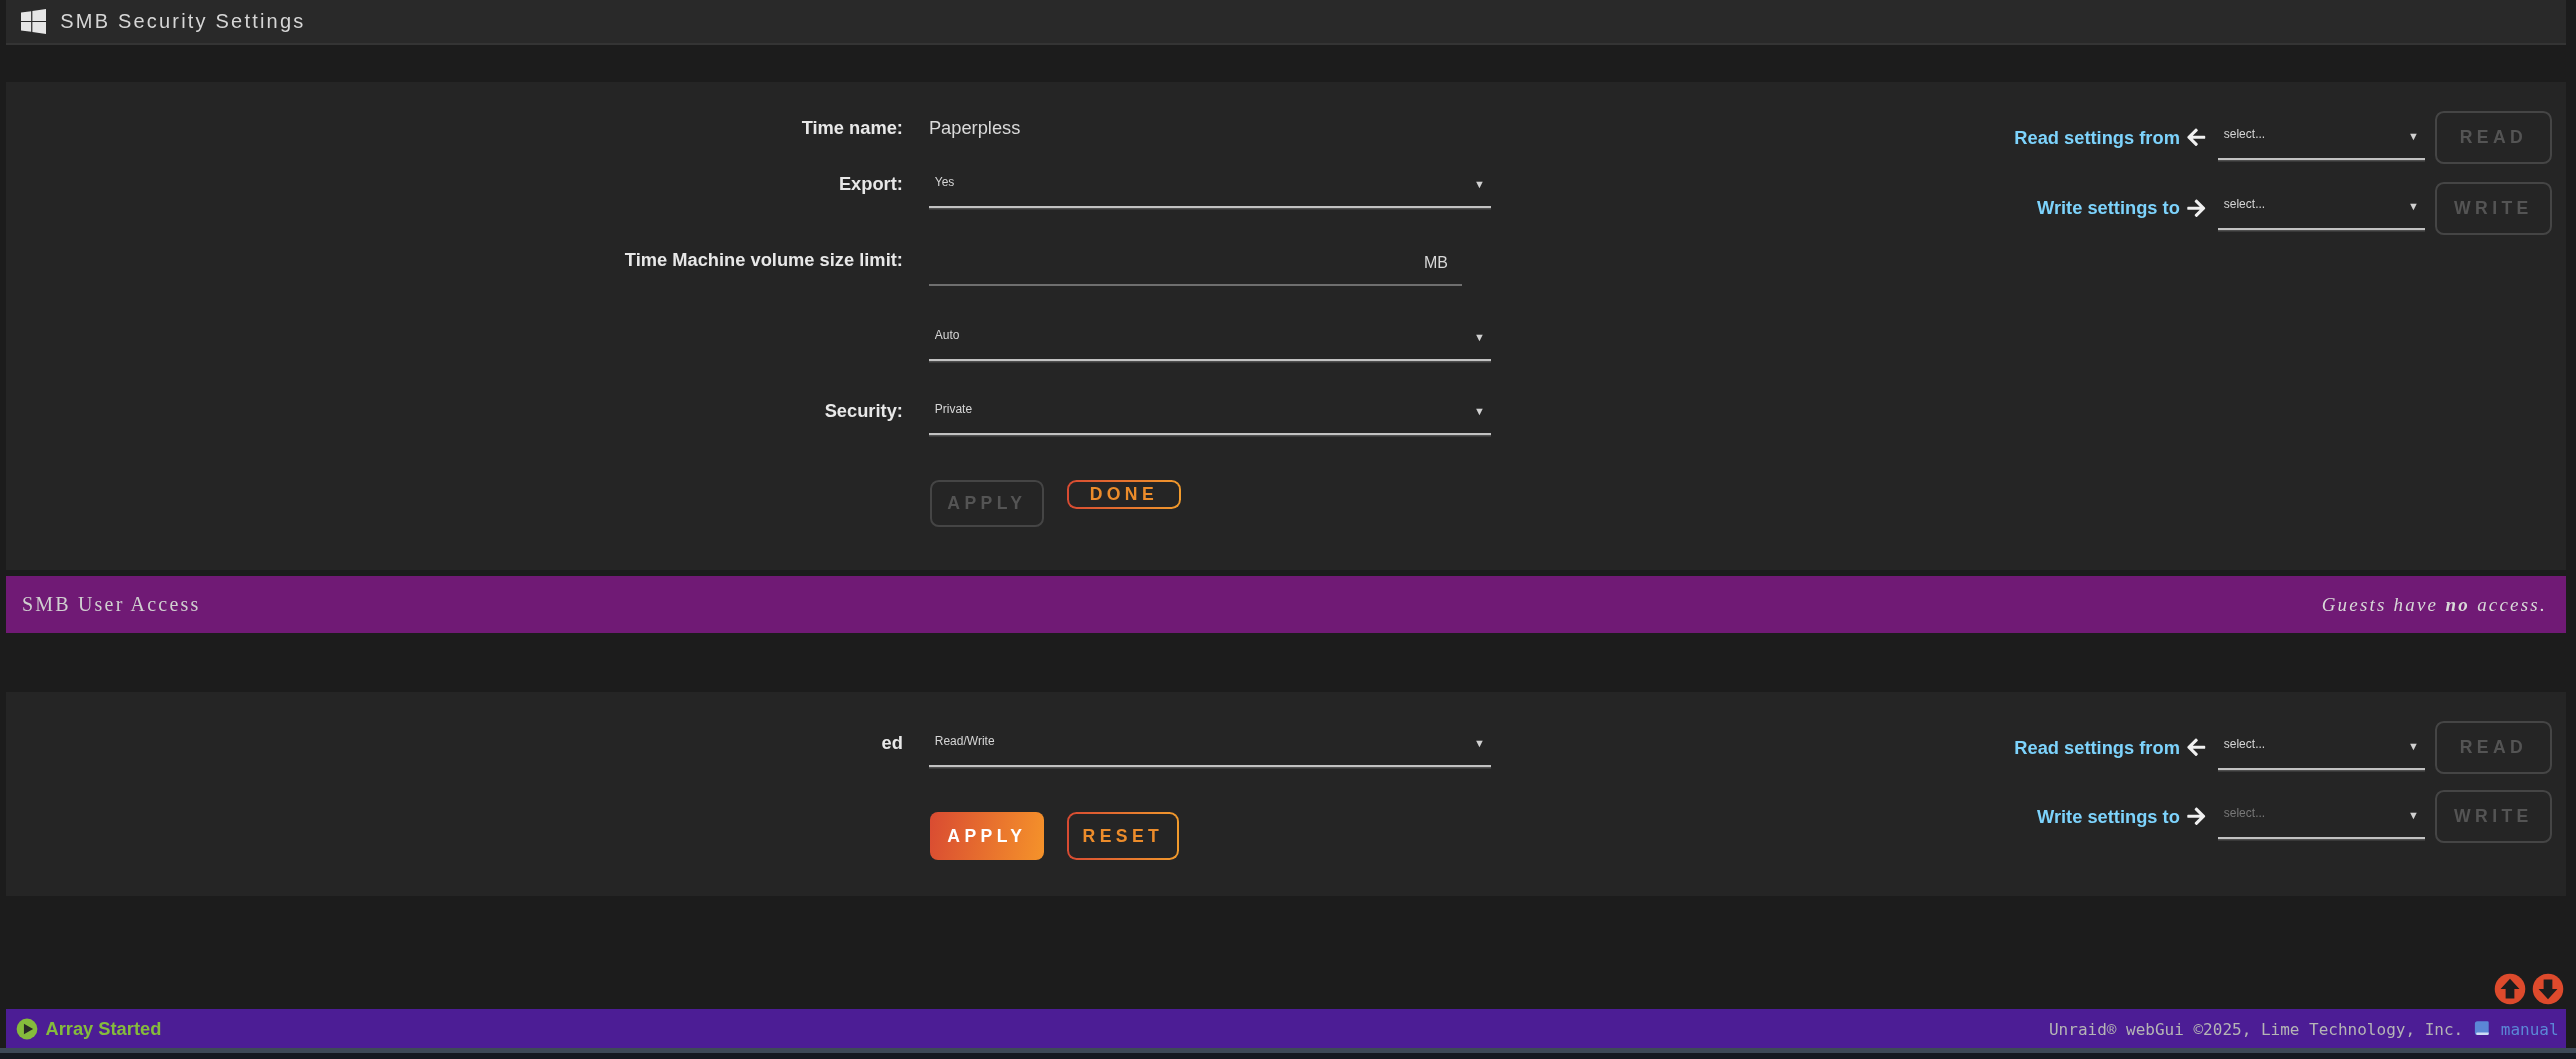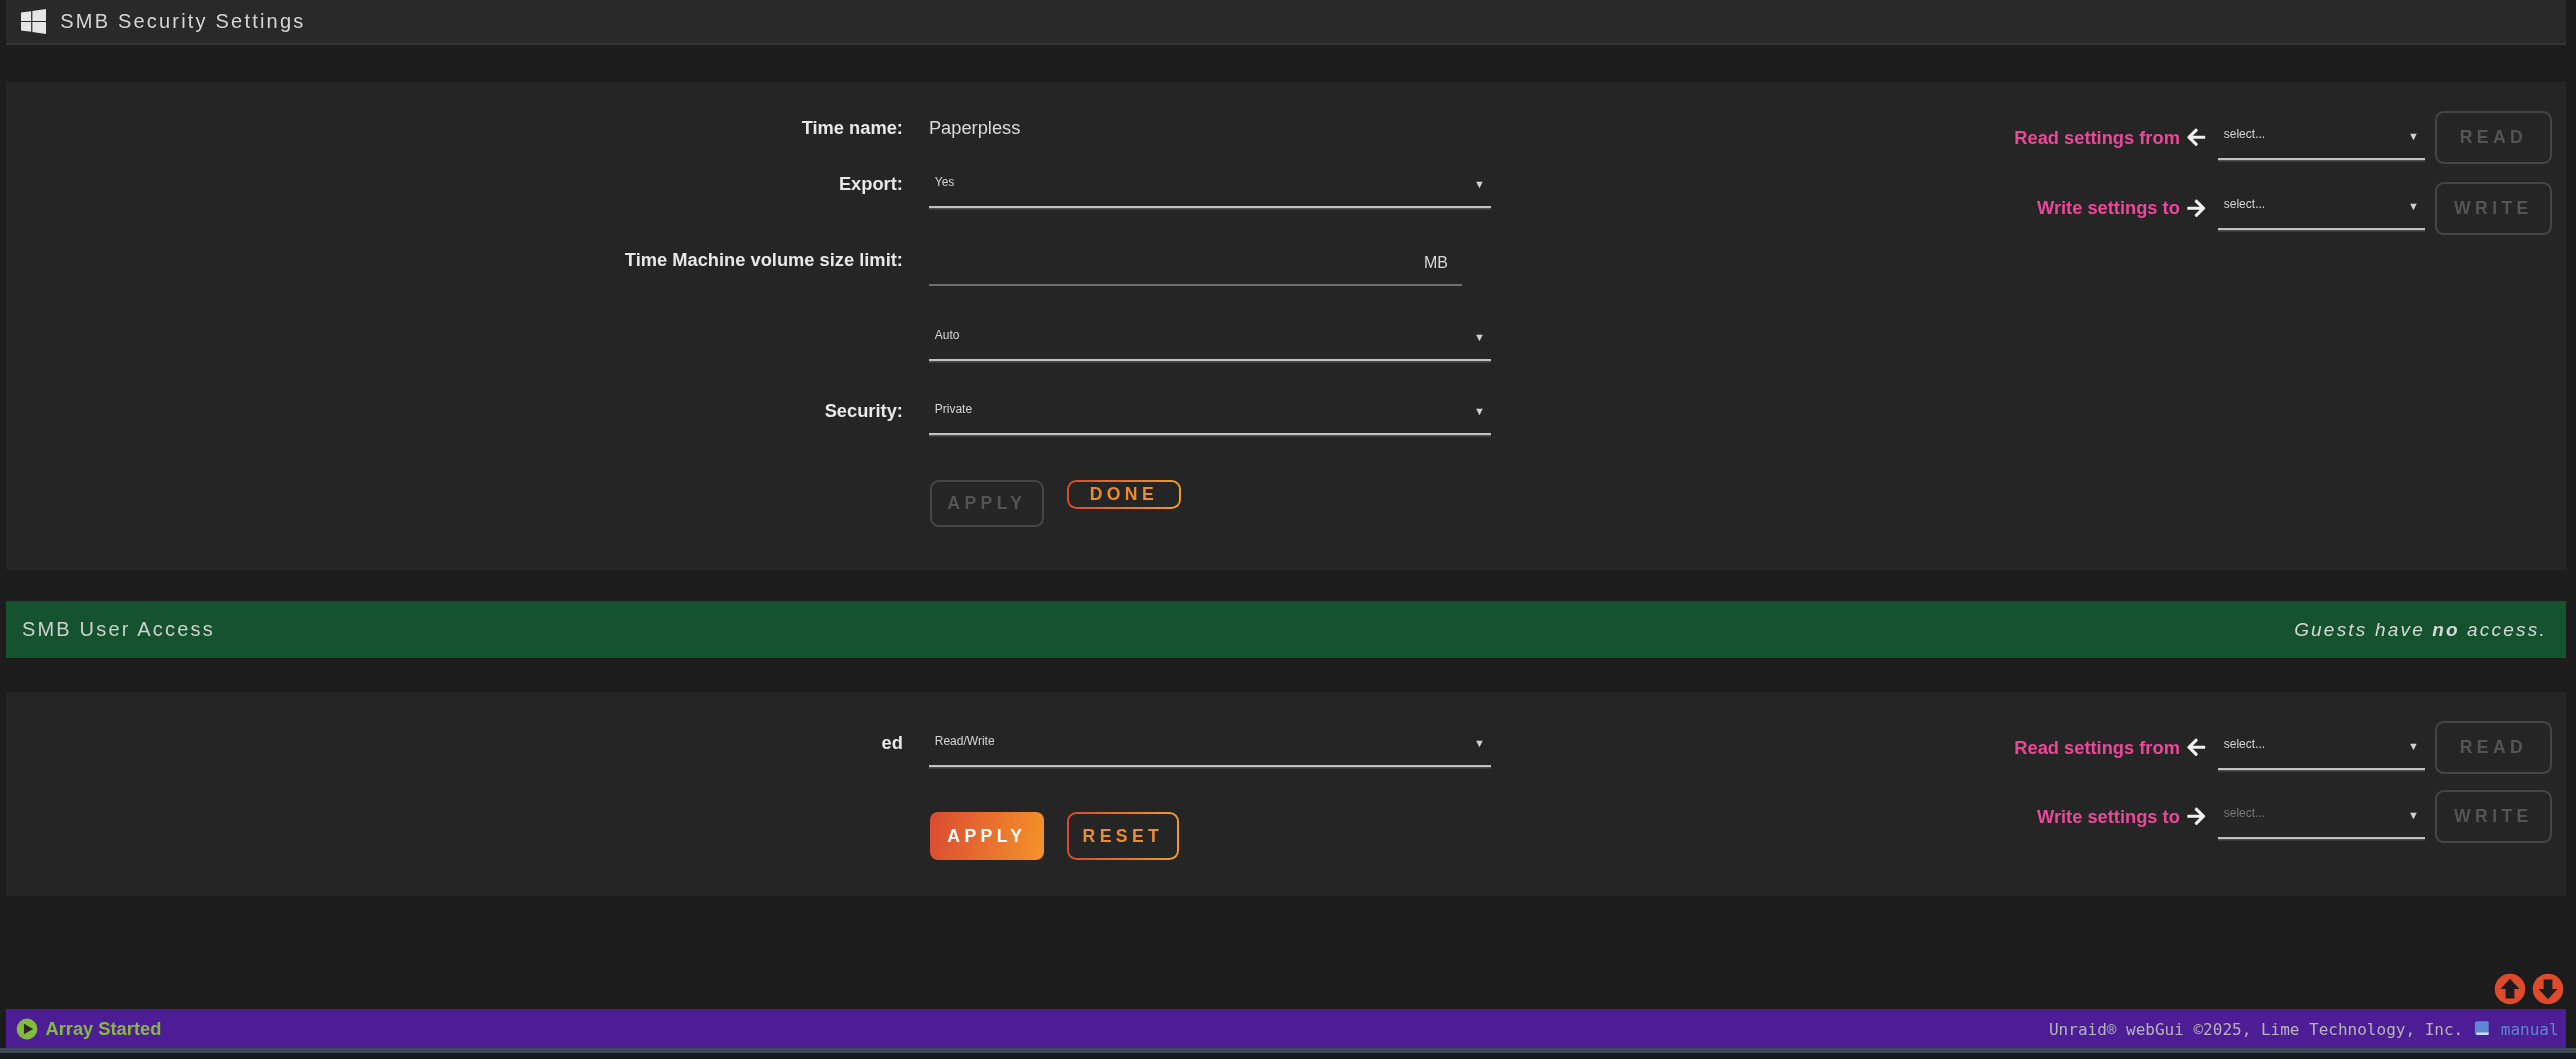--- a/index.html
+++ b/index.html
@@ -8,21 +8,21 @@
   .page{position:absolute;inset:0;background:#1c1c1c;}
 
   
   .titlebar{position:absolute;left:5.9px;top:0;width:2560px;height:45px;background:#292929;
             border-bottom:2.9px solid #343434;display:flex;align-items:center;gap:14.7px;padding-left:14.7px;box-sizing:border-box;}
   .title-text{font-size:20px;letter-spacing:2.2px;color:#d6d6d6;}
 
   
   .panel{position:absolute;left:5.9px;width:2560px;background:#252525;}
   .panel1{top:82px;height:488px;}
-  .sectionbar{position:absolute;left:5.9px;top:601px;width:2560px;height:57px;background:#14532d;}
+  .sectionbar{position:absolute;left:5.9px;top:576px;width:2560px;height:57px;background:#701a75;font-family:Liberation Serif, serif;}
   .section-title{position:absolute;left:16px;top:0;line-height:57px;font-size:20px;letter-spacing:2.2px;color:#d0d0d0;}
   .section-note{position:absolute;right:19px;top:0;line-height:57px;font-size:19px;letter-spacing:2.2px;
                 font-style:italic;color:#d8d8d8;}
   .section-note .b{font-weight:bold;}
   .section-note .pre{margin-right:.38em;}
   .section-note .suf{margin-left:.38em;}
   .panel2{top:692px;height:204px;}
 
   
   .flabel{position:absolute;left:0;width:897px;text-align:right;font-weight:bold;
@@ -48,21 +48,21 @@
   .btn-grad{position:absolute;border-radius:9.5px;background:linear-gradient(90deg,#d84a32,#f29b2c);
             padding:2.2px;box-sizing:border-box;cursor:pointer;}
   .btn-grad .inner{width:100%;height:100%;border-radius:7.3px;background:#252525;color:#ec8c2b;
                    font-weight:bold;font-size:17.6px;letter-spacing:4.4px;display:flex;align-items:center;justify-content:center;}
   .btn-filled{position:absolute;border:0;border-radius:8px;background:linear-gradient(100deg,#d94b32,#f5932a);
               color:#ffffff;font-weight:bold;font-size:17.6px;letter-spacing:4.4px;cursor:pointer;
               display:flex;align-items:center;justify-content:center;font-family:"Liberation Sans",sans-serif;}
 
   
   .rlabel{position:absolute;width:293px;left:1881px;text-align:right;font-weight:bold;
-          font-size:18.3px;line-height:22px;color:#ec4899;}
+          font-size:18.3px;line-height:22px;color:#7dd3fc;}
   .io-arrow{position:absolute;left:2180px;width:20.5px;height:20.5px;}
   .io-select{left:2212px;}
   .io-btn{left:2429px;width:117px;height:53px;}
   .footer{position:absolute;left:5.9px;top:1009px;width:2560px;height:40px;background:#4c1d95;
           display:flex;align-items:center;justify-content:space-between;box-sizing:border-box;padding:0 7.3px 0 10.3px;}
   .arraystat{display:flex;align-items:center;gap:7.3px;color:#85bb3c;font-weight:bold;font-size:18.3px;}
   .copyr{display:flex;align-items:flex-start;gap:10px;font-family:"DejaVu Sans Mono",monospace;
          font-size:16px;color:#b5b5b5;}
   .manual{color:#5b87d6;text-decoration:none;font-family:"DejaVu Sans Mono",monospace;font-size:16px;cursor:pointer;}
   .slate{position:absolute;left:0;top:1048px;width:2576px;height:5.1px;background:#3e4a57;}

